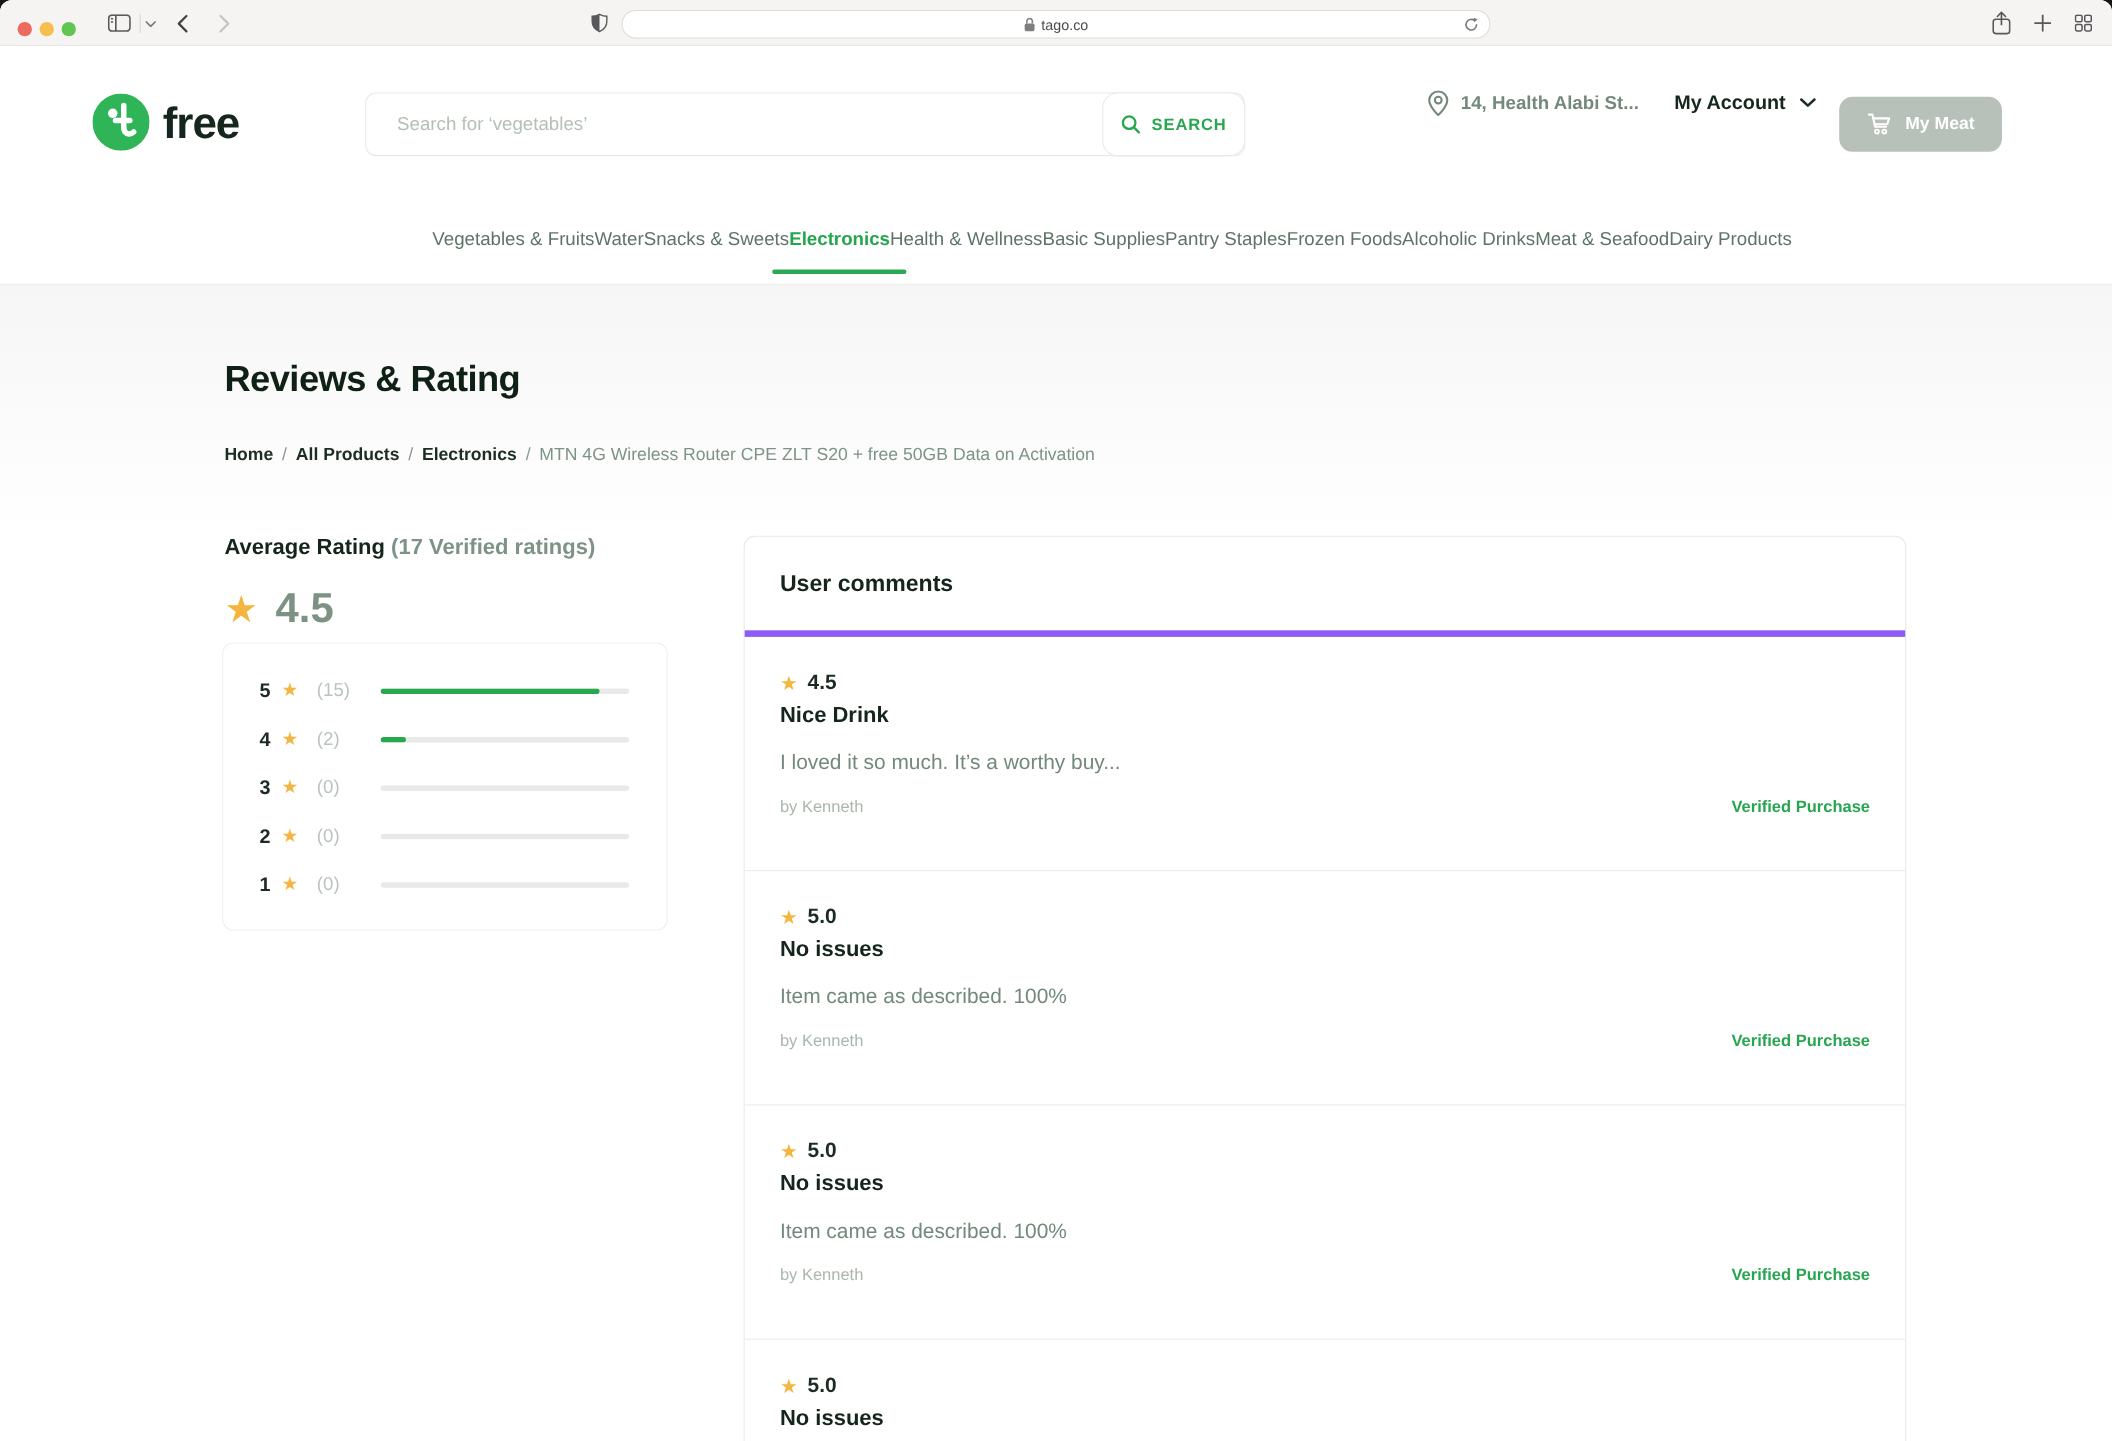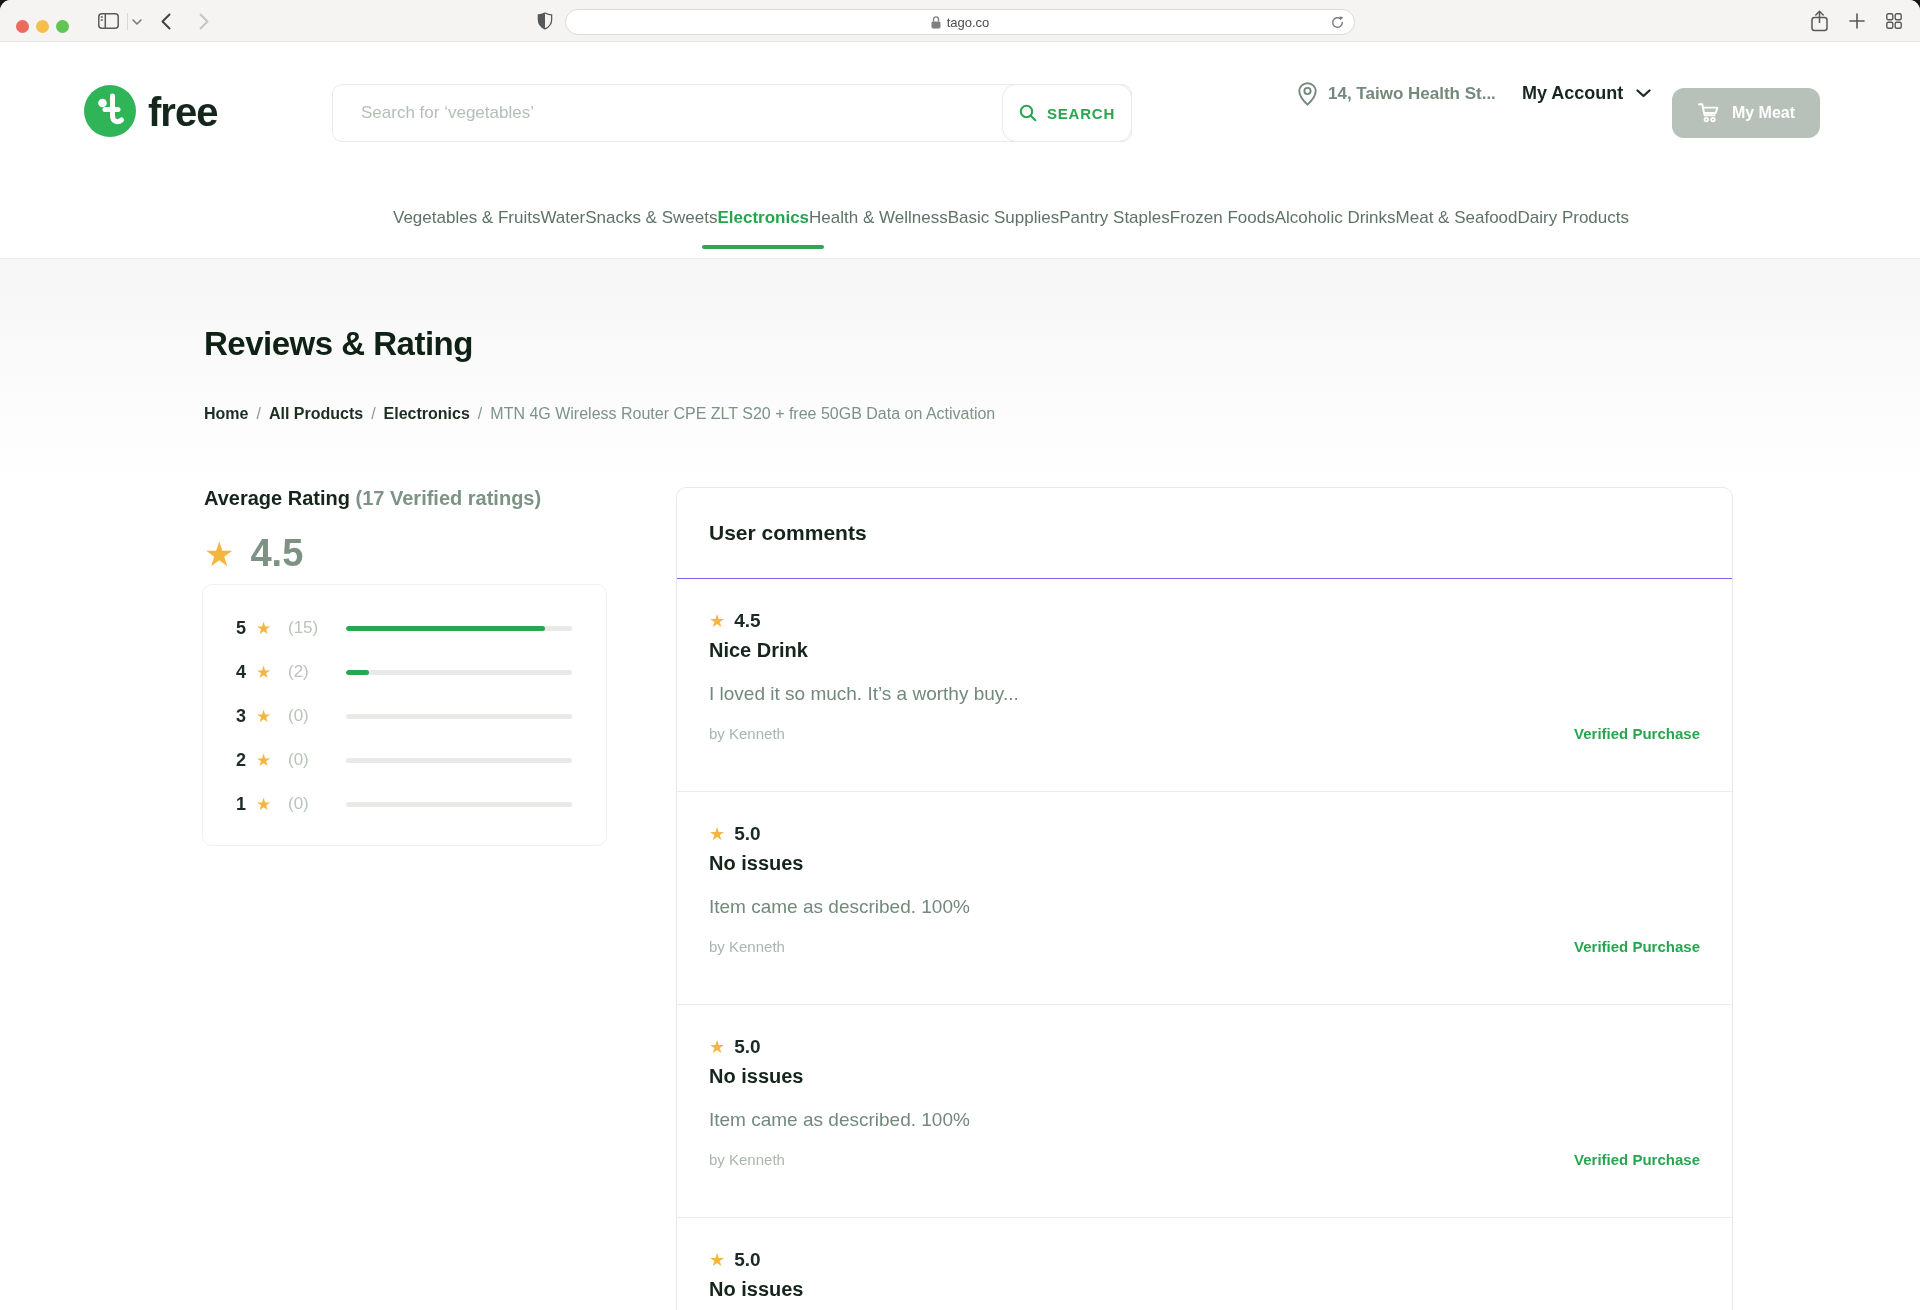--- a/index.html
+++ b/index.html
@@ -107,21 +107,21 @@
   .d-star { width:32px; font-size:17px; color:#f4b642; }
   .d-count { width:58px; font-size:17px; color:#b9c5bb; }
   .d-bar { flex:1; height:5px; border-radius:3px; background:#e8eae8; overflow:hidden; }
   .d-fill { height:100%; border-radius:3px; background:#27a74e; width:0; }
 
   .comments-card {
     position:absolute; left:676px; top:445px; width:1057px; height:1400px;
     border:1px solid #e7e9e7; border-radius:10px; background:#fff;
   }
   .card-header { height:91px; display:flex; align-items:center; padding:0 32px;
-    font-size:21px; font-weight:700; color:#15251b; border-bottom:1px solid #8b5cf6; }
+    font-size:21px; font-weight:700; color:#15251b; border-bottom:6px solid #8b5cf6; }
   .review { height:213px; padding:30px 32px 0; border-bottom:1px solid #ececec; }
   .r-rating { display:flex; align-items:center; gap:9px; line-height:24px; }
   .r-star { color:#f5b63f; font-size:18px; }
   .r-val { font-size:19px; font-weight:600; color:#1b2b21; }
   .r-title { margin-top:4px; font-size:20px; font-weight:700; color:#15251b; line-height:26px; }
   .r-body { margin-top:18px; font-size:19px; color:#72897b; line-height:26px; }
   .r-meta { margin-top:16px; display:flex; justify-content:space-between; align-items:center; line-height:22px; }
   .r-author { font-size:15px; color:#a9b7ac; }
   .r-badge { font-size:15px; font-weight:600; color:#28a551; }
 
@@ -234,21 +234,21 @@
         </button>
       </div>
 
       <div class="location">
         <span>
           <svg width="21" height="24" viewBox="0 0 21 24">
               <path d="M10.5 1.2 C5.6 1.2 2.3 4.9 2.3 9.2 C2.3 15 10.5 22.6 10.5 22.6 C10.5 22.6 18.7 15 18.7 9.2 C18.7 4.9 15.4 1.2 10.5 1.2 Z" fill="none" stroke="#74897c" stroke-width="1.9"></path>
               <circle cx="10.5" cy="9" r="3.1" fill="none" stroke="#74897c" stroke-width="1.9"></circle>
             </svg>
         </span>
-        <span>14, Taiwo Health St...</span>
+        <span>14, Health Alabi St...</span>
       </div>
 
       <div class="account">
         <span>My Account</span>
         <span>
           <svg width="15" height="9" viewBox="0 0 15 9">
               <polyline points="1.5,1.5 7.5,7 13.5,1.5" fill="none" stroke="#1d2d23" stroke-width="2.3" stroke-linecap="round" stroke-linejoin="round"></polyline>
             </svg>
         </span>
       </div>

